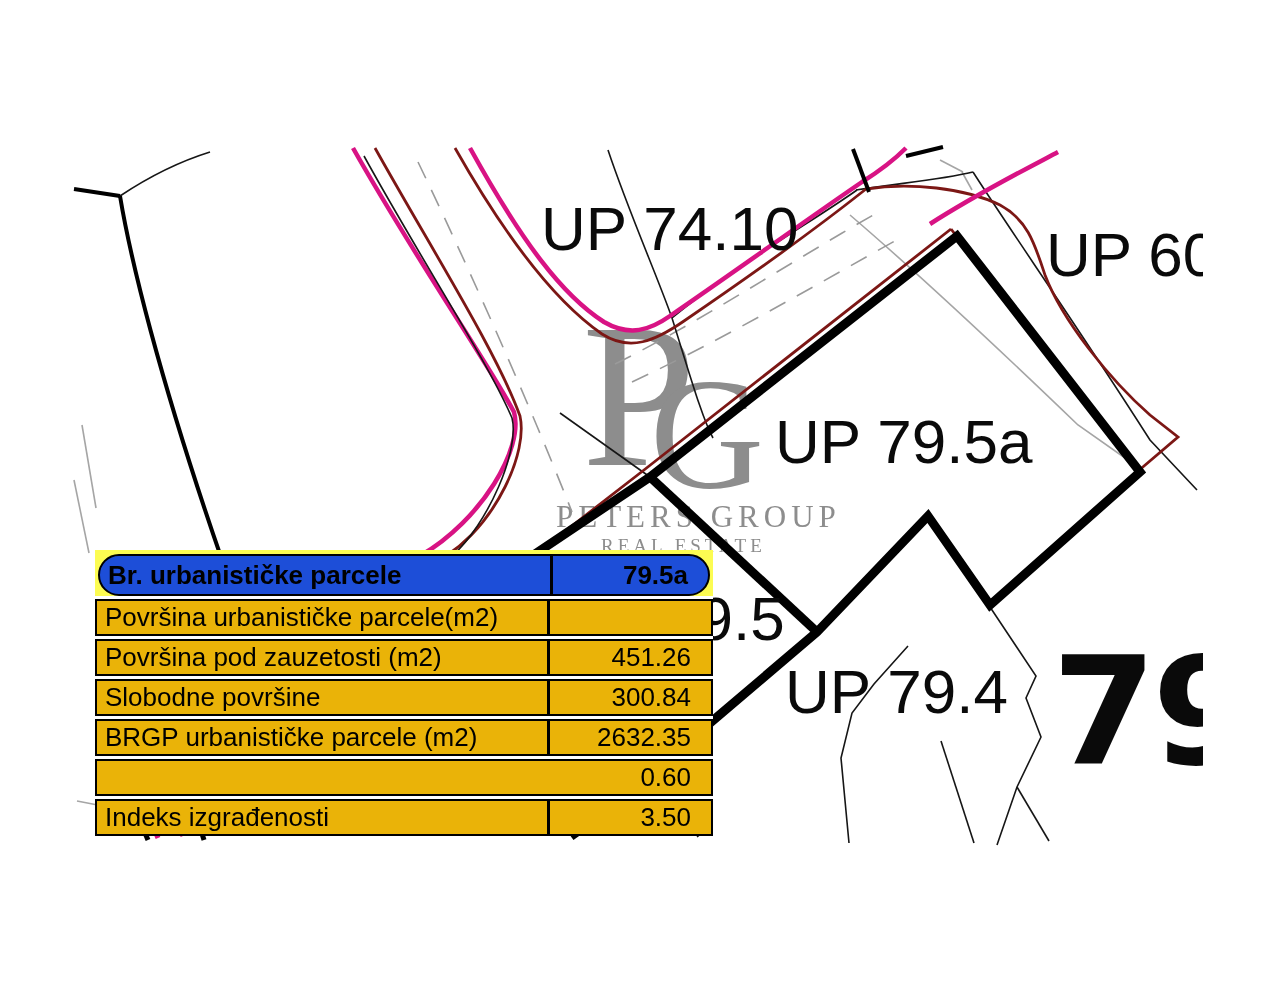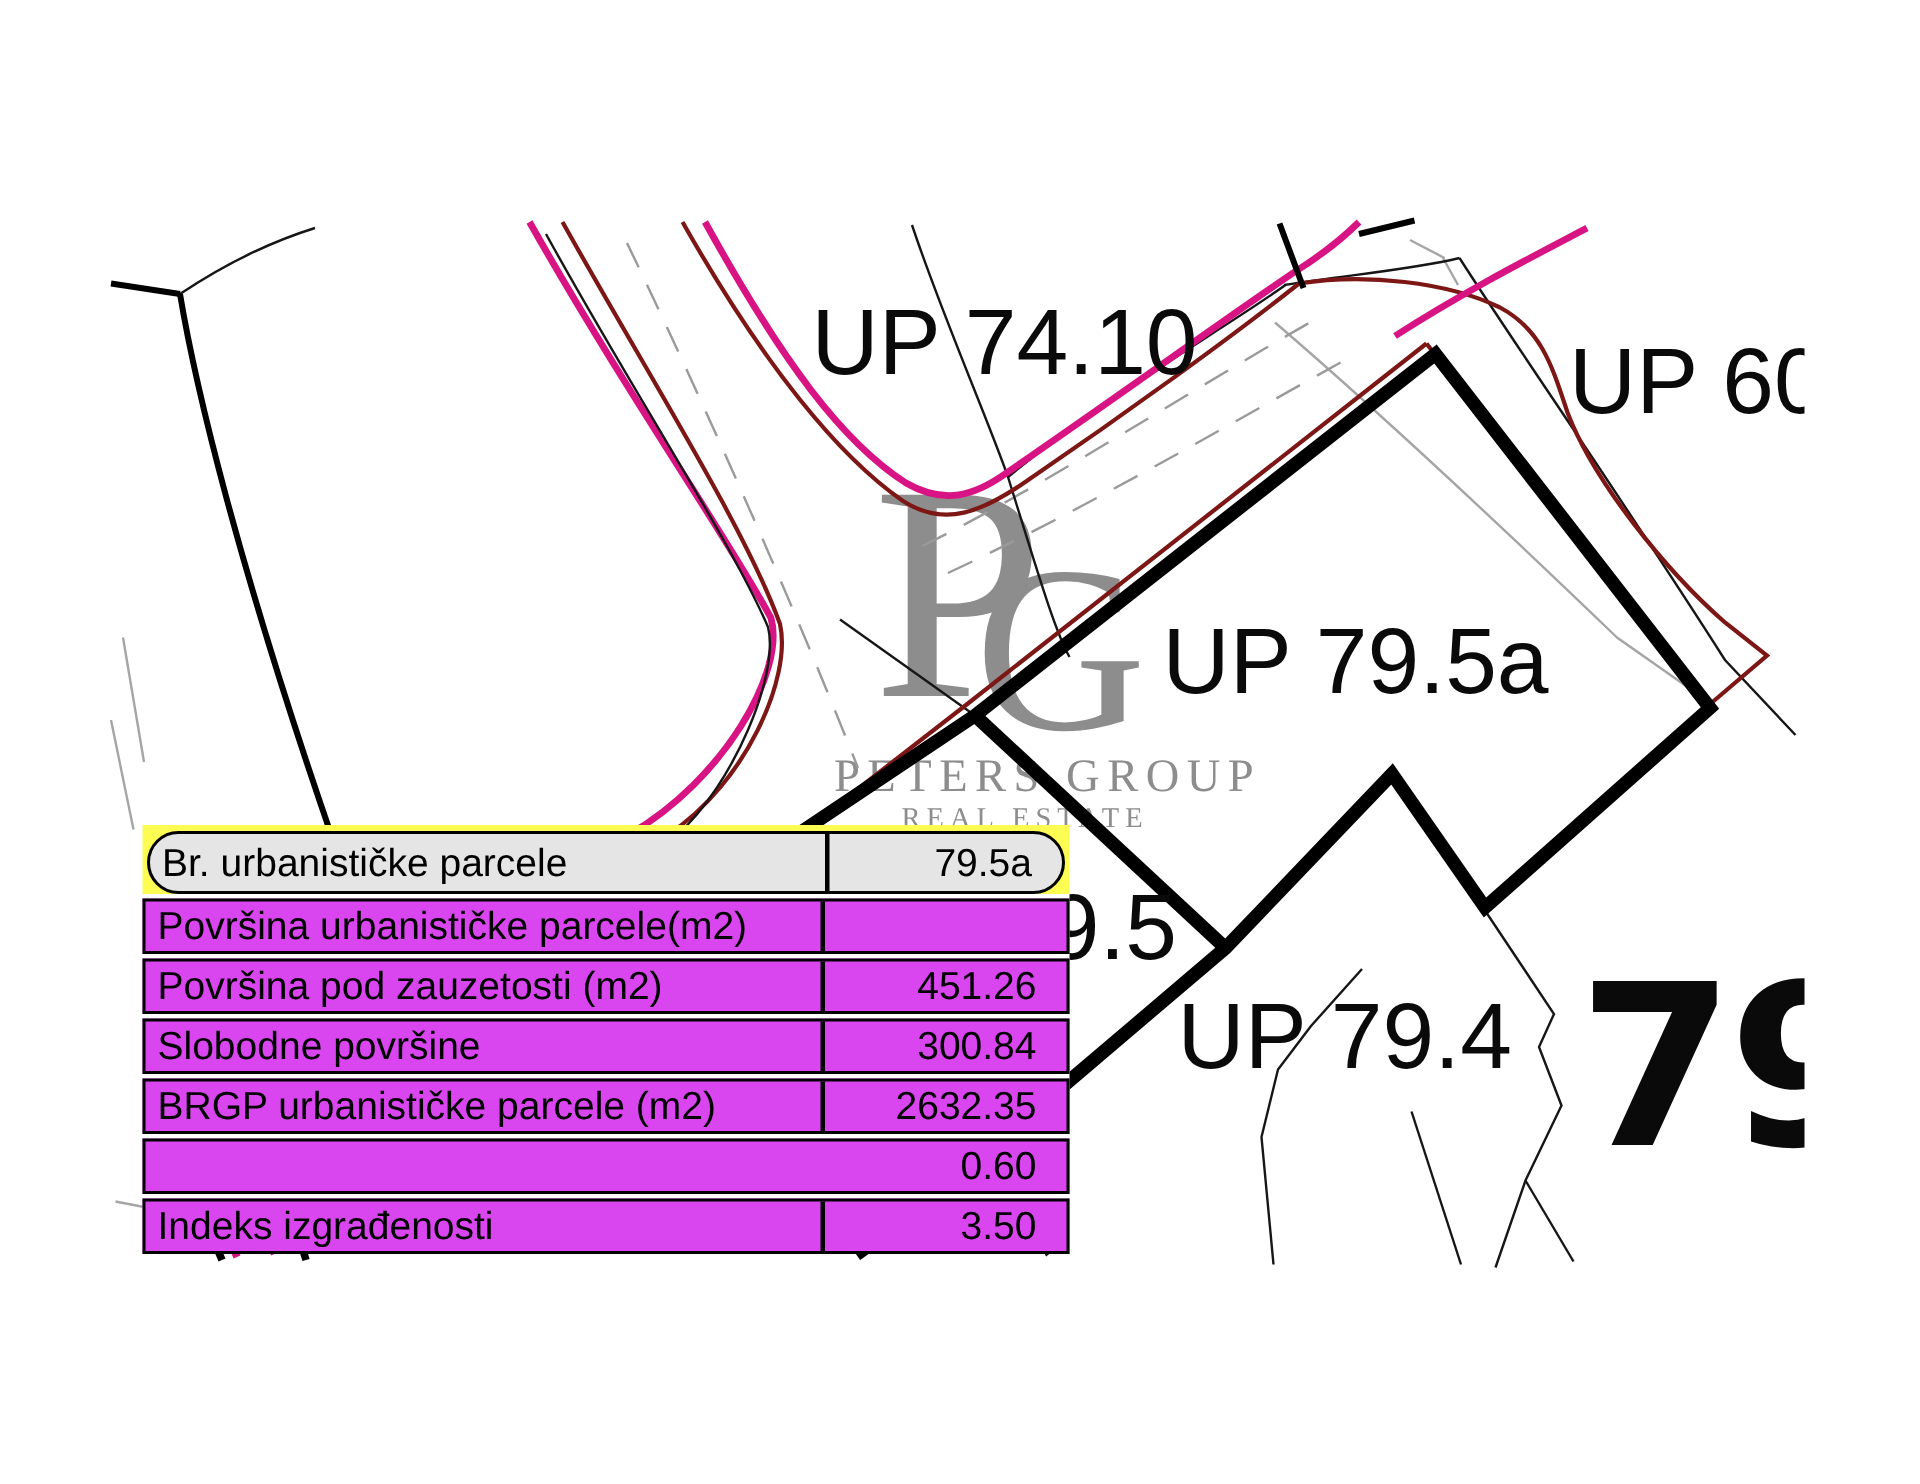--- a/index.html
+++ b/index.html
@@ -28,22 +28,22 @@
   .lbl-74{left:468px;top:55px;}
   .lbl-79{left:973px;top:81px;}
   .lbl-795a{left:702px;top:268px;}
   .lbl-795{left:591px;top:445px;}
   .lbl-794{left:712px;top:518px;}
   .lbl-big79{left:979px;top:494px;font-size:150px;font-weight:bold;
              font-family:"DejaVu Sans",sans-serif;letter-spacing:-4px;}
   
   .ptable{position:absolute;left:95px;top:550px;width:618px;z-index:10;background:#fff;}
   .hdrwrap{background:#fcfc52;padding:4px 3px 0 3px;}
-  .trow{display:flex;border:2px solid #000;background:#d946ef;}
-  .trow.hdr{background:#e5e5e5;font-weight:normal;border-radius:21px;}
+  .trow{display:flex;border:2px solid #000;background:#eab308;}
+  .trow.hdr{background:#1d4ed8;font-weight:bold;border-radius:21px;}
   .trow.hdr .tlabel,.trow.hdr .tvalue{line-height:38px;}
   .rows .trow{margin-top:3px;}
   .tlabel{width:442px;border-right:3px solid #000;padding-left:8px;font-size:26px;
           line-height:33px;white-space:nowrap;overflow:hidden;color:#000;}
   .tvalue{flex:1;text-align:right;padding-right:20px;font-size:26px;line-height:33px;color:#000;}
 </style>
 </head>
 <body>
 
 <div class="stage">

